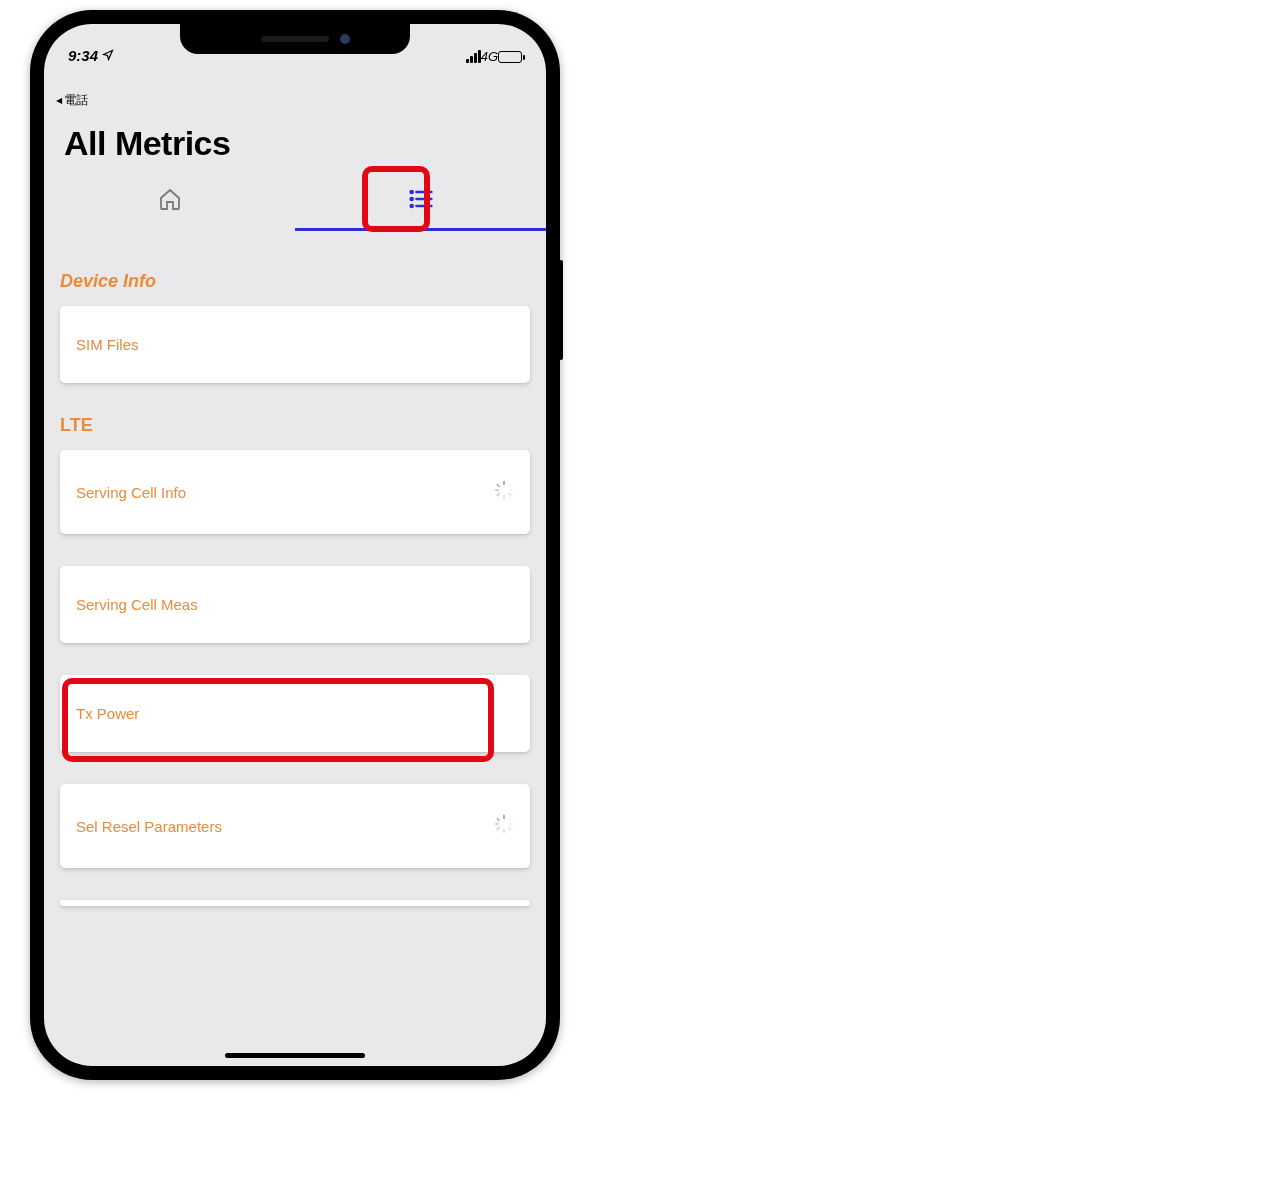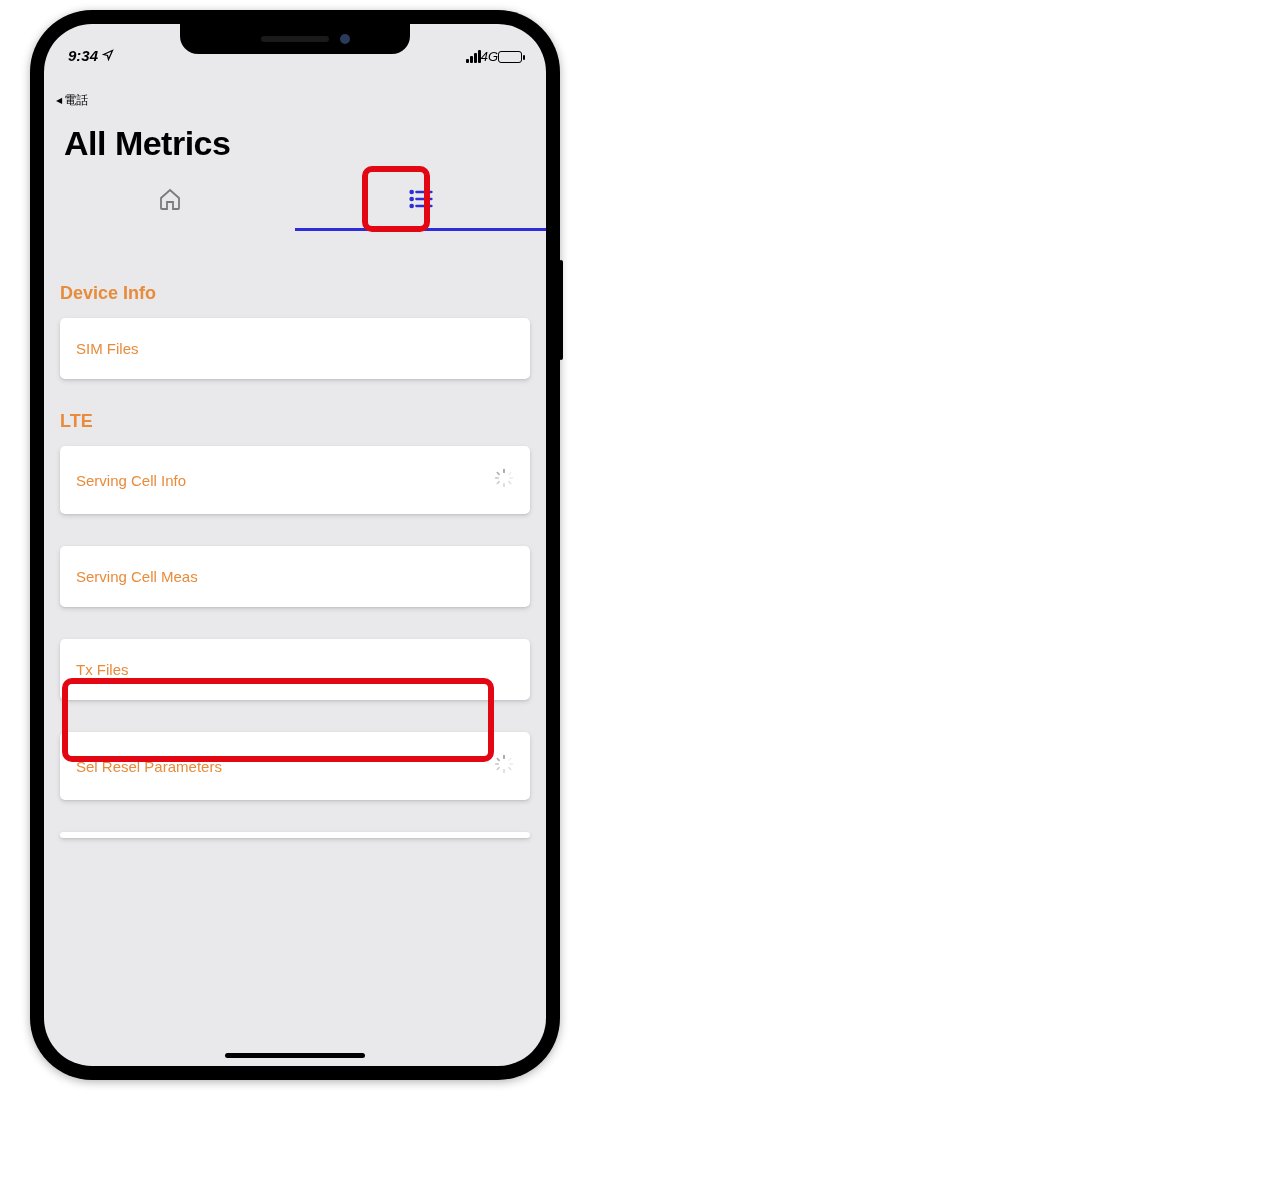--- a/index.html
+++ b/index.html
@@ -153,25 +153,25 @@
       height: calc(100% - 180px);
       overflow-y: auto;
     }
     .section-header {
       font-size: 18px;
       font-weight: 600;
       color: #e88b3a;
       margin-bottom: 14px;
       margin-top: 31px;
     }
-    .section-header:first-child { margin-top: 12px; }
+    .section-header:first-child { margin-top: 0; font-style: italic; }
     .card {
       background: #fff;
       border-radius: 5px;
-      padding: 22px 16px;
+      padding: 30px 16px;
       margin-bottom: 32px;
       box-shadow: 0 2px 5px rgba(0,0,0,0.12), 0 1px 2px rgba(0,0,0,0.08);
       display: flex;
       justify-content: space-between;
       align-items: center;
     }
     .card-label {
       font-size: 15px;
       color: #e88b3a;
       font-weight: 400;
@@ -282,21 +282,21 @@
                   <rect x="4" y="15" width="2" height="5" rx="1" transform="rotate(45 5 17.5)" opacity=".5"></rect>
                   <rect x="18" y="4" width="2" height="5" rx="1" transform="rotate(45 19 6.5)" opacity=".15"></rect>
                 </g>
               </svg>
           </span>
         </div>
         <div class="card">
           <span class="card-label">Serving Cell Meas</span>
         </div>
         <div class="card">
-          <span class="card-label">Tx Files</span>
+          <span class="card-label">Tx Power</span>
         </div>
         <div class="card">
           <span class="card-label">Sel Resel Parameters</span>
           <span class="spinner">
             <svg viewBox="0 0 24 24">
                 <g fill="#9a9a9e">
                   <rect x="11" y="1" width="2" height="5" rx="1"></rect>
                   <rect x="11" y="18" width="2" height="5" rx="1" opacity=".4"></rect>
                   <rect x="1" y="11" width="5" height="2" rx="1" opacity=".6"></rect>
                   <rect x="18" y="11" width="5" height="2" rx="1" opacity=".2"></rect>

